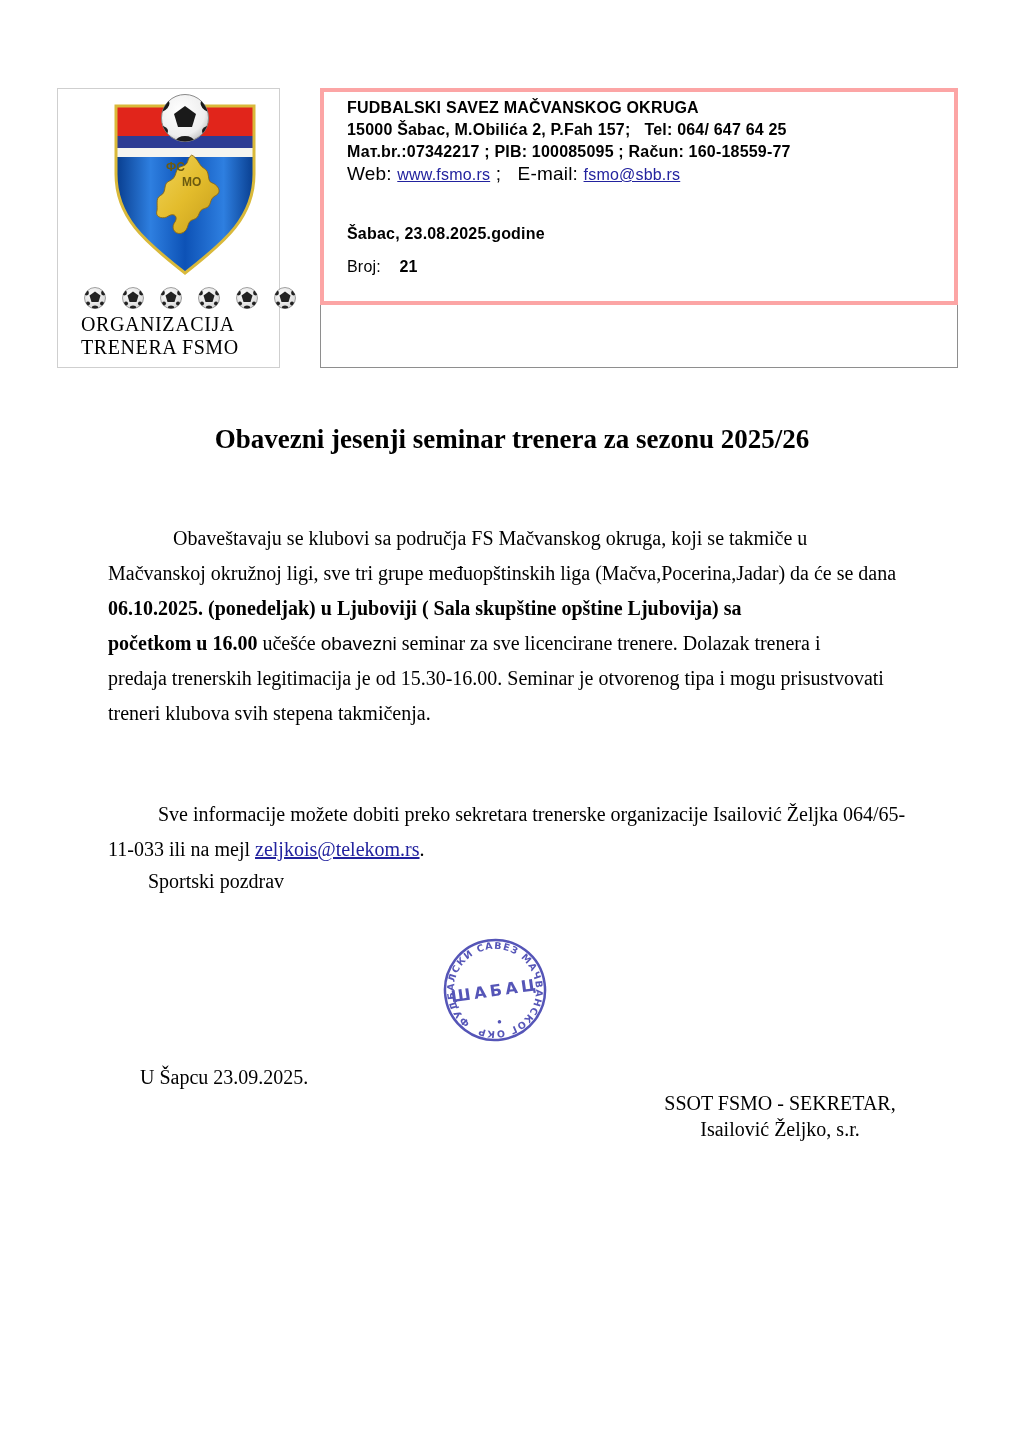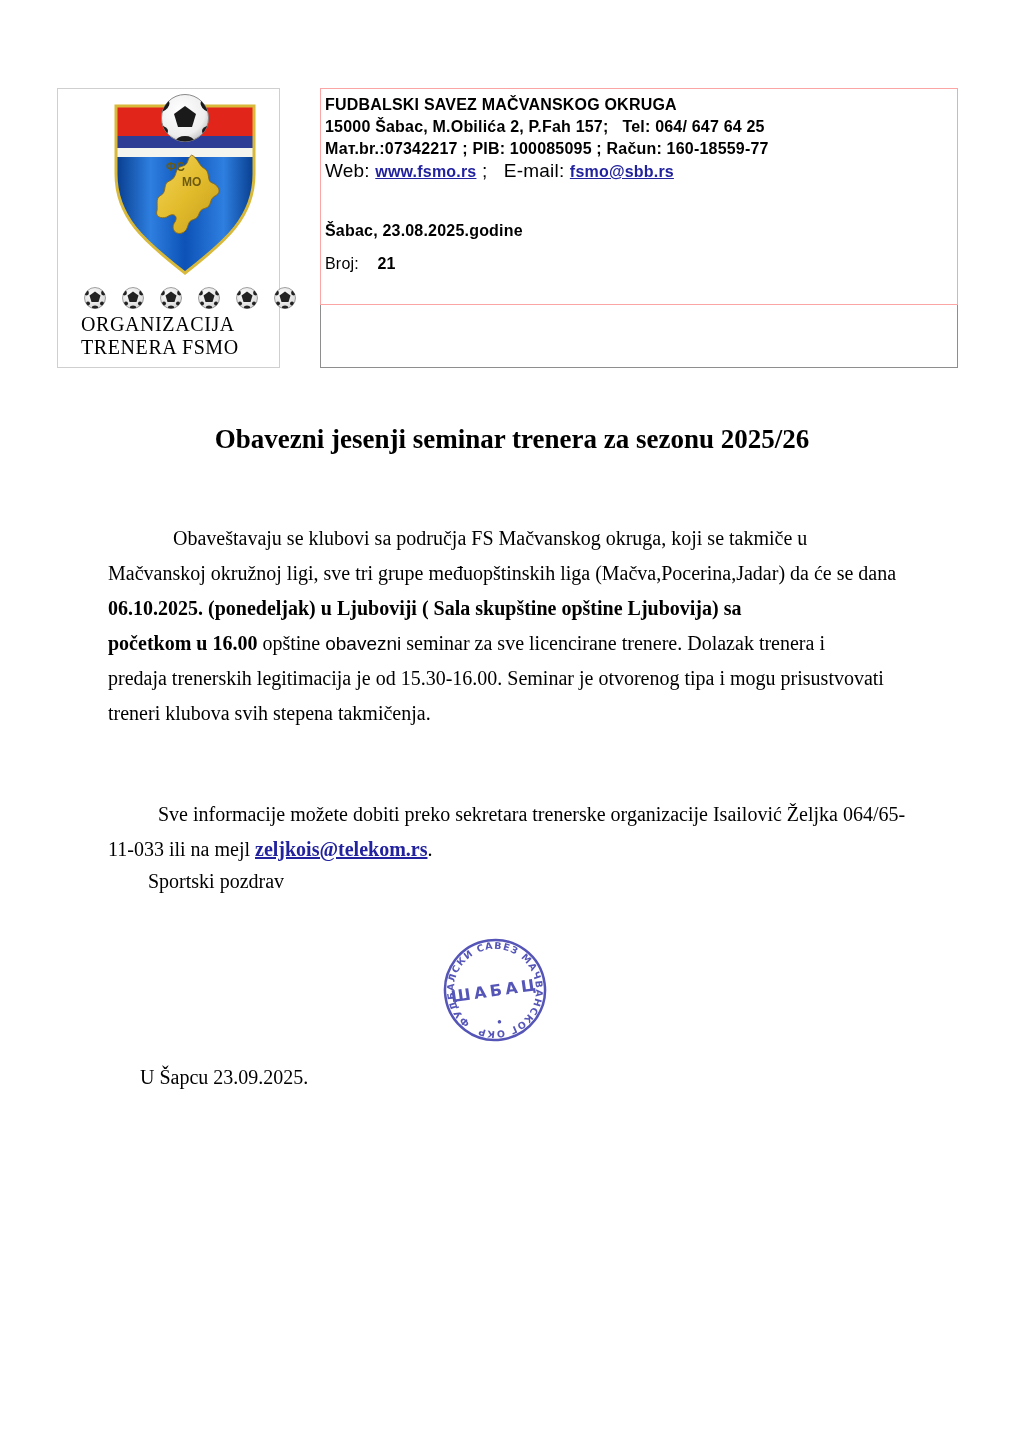--- a/index.html
+++ b/index.html
@@ -3,21 +3,21 @@
 <meta charset="utf-8">
 <style>
   html,body{margin:0;padding:0;background:#fff;}
   .page{position:relative;width:1024px;height:1449px;background:#ffffff;overflow:hidden;
         font-family:"Liberation Serif",serif;color:#000;}
 
   
   .hdr-left-cell{position:absolute;left:57px;top:88px;width:223px;height:280px;
                  border:1px solid #cfcfcf;box-sizing:border-box;}
   .hdr-cell-main{position:absolute;left:320px;top:88px;width:638px;height:217px;
-                 border:1px solid #fca5a5;box-sizing:border-box;padding:5px 4px;
+                 border:4px solid #fca5a5;box-sizing:border-box;padding:5px 23px;
                  font-family:"Liberation Sans",sans-serif;font-weight:bold;font-size:16px;
                  line-height:22px;letter-spacing:0.2px;}
   .hdr-cell-empty{position:absolute;left:320px;top:305px;width:638px;height:63px;
                   border:1px solid #8e8e8e;border-top:none;box-sizing:border-box;}
   .hdr-line{white-space:pre;}
   .hdr-date{margin-top:37px;white-space:pre;}
   .hdr-broj{margin-top:11px;white-space:pre;}
 
   .crest-svg{position:absolute;left:46px;top:0;}
   .miniballs-svg{position:absolute;left:25px;top:196px;}
@@ -28,21 +28,21 @@
              font-size:27px;font-weight:bold;}
 
   .para{position:absolute;left:108px;font-size:20px;line-height:35px;white-space:pre;}
   .p1{top:521px;}
   .p2{top:705px;}
   .p3{top:797px;}
 
   .seg-regular{font-weight:normal;}
   .seg-bold{font-weight:bold;text-align:center;}
   .seg-bold-sans{font-weight:normal;font-family:"Liberation Sans",sans-serif;font-size:19px;}
-  .seg-link{font-weight:bold;color:var(--link,#22229e);text-decoration:underline;cursor:pointer;}
+  .seg-link{font-weight:normal;color:var(--link,#22229e);text-decoration:underline;cursor:pointer;}
 
   .closing{position:absolute;left:148px;top:870px;font-size:20px;}
   .place-date{position:absolute;left:140px;top:1066px;font-size:20px;}
   .signature{position:absolute;left:630px;top:1090px;width:300px;text-align:center;
              font-size:20px;line-height:26px;}
 
   .stamp-svg{position:absolute;left:433px;top:928px;transform:rotate(-8deg);opacity:0.88;}
 </style>
 </head>
 <body>
@@ -144,35 +144,36 @@
     <div class="hdr-broj"><span class="seg-regular">Broj:    </span><span class="seg-bold">21</span></div>
   </div>
 
   <div class="hdr-cell-empty"></div>
 
   <div class="doc-title">Obavezni jesenji seminar trenera za sezonu 2025/26</div>
 
   <div class="para p1"><span class="seg-normal">             Obaveštavaju se klubovi sa područja FS Mačvanskog okruga, koji se takmiče u
 Mačvanskoj okružnoj ligi, sve tri grupe međuopštinskih liga (Mačva,Pocerina,Jadar) da će se dana
 </span><span class="seg-bold">06.10.2025. (ponedeljak) u Ljuboviji ( Sala skupštine opštine Ljubovija) sa
-početkom u 16.00</span><span class="seg-normal"> opštine </span><span class="seg-bold-sans">obavezni</span><span class="seg-normal"> seminar za sve licencirane trenere. Dolazak trenera i
+početkom u 16.00</span><span class="seg-normal"> učešće </span><span class="seg-bold-sans">obavezni</span><span class="seg-normal"> seminar za sve licencirane trenere. Dolazak trenera i
 predaja trenerskih legitimacija je od 15.30-16.00. Seminar je otvorenog tipa i mogu prisustvovati
 treneri klubova svih stepena takmičenja.</span></div>
   <div class="para p3"><span class="seg-normal">          Sve informacije možete dobiti preko sekretara trenerske organizacije Isailović Željka 064/65-
 11-033 ili na mejl </span><span class="seg-link">zeljkois@telekom.rs</span><span class="seg-normal">.</span></div>
 
   <div class="closing">Sportski pozdrav</div>
 
   <svg class="stamp-svg" width="124" height="124" viewBox="0 0 124 124">
     <circle cx="62" cy="62" r="50" fill="none" stroke="#3e3eae" stroke-width="2.5"></circle>
     <defs>
       <path id="stampRing" d="M33 91 A41 41 0 1 1 41.5 97.5" fill="none"></path>
     </defs>
     <text font-family="DejaVu Sans, sans-serif" font-size="9.5" font-weight="bold" fill="#3e3eae" letter-spacing="1.1">
       <textPath href="#stampRing" xlink:href="#stampRing">ФУДБАЛСКИ САВЕЗ МАЧВАНСКОГ ОКРУГА</textPath>
     </text>
     <text x="62" y="68" text-anchor="middle" font-family="DejaVu Sans, sans-serif" font-size="16" font-weight="bold" letter-spacing="3.5" fill="#3e3eae">ШАБАЦ</text>
     <circle cx="62" cy="94" r="1.8" fill="#3e3eae"></circle>
   </svg>
 
   <div class="place-date">U Šapcu 23.09.2025.</div>
+  <div class="signature"><span>SSOT FSMO - SEKRETAR,</span><br><span>Isailović Željko, s.r.</span></div>
 
 </div>
 
 </body></html>

